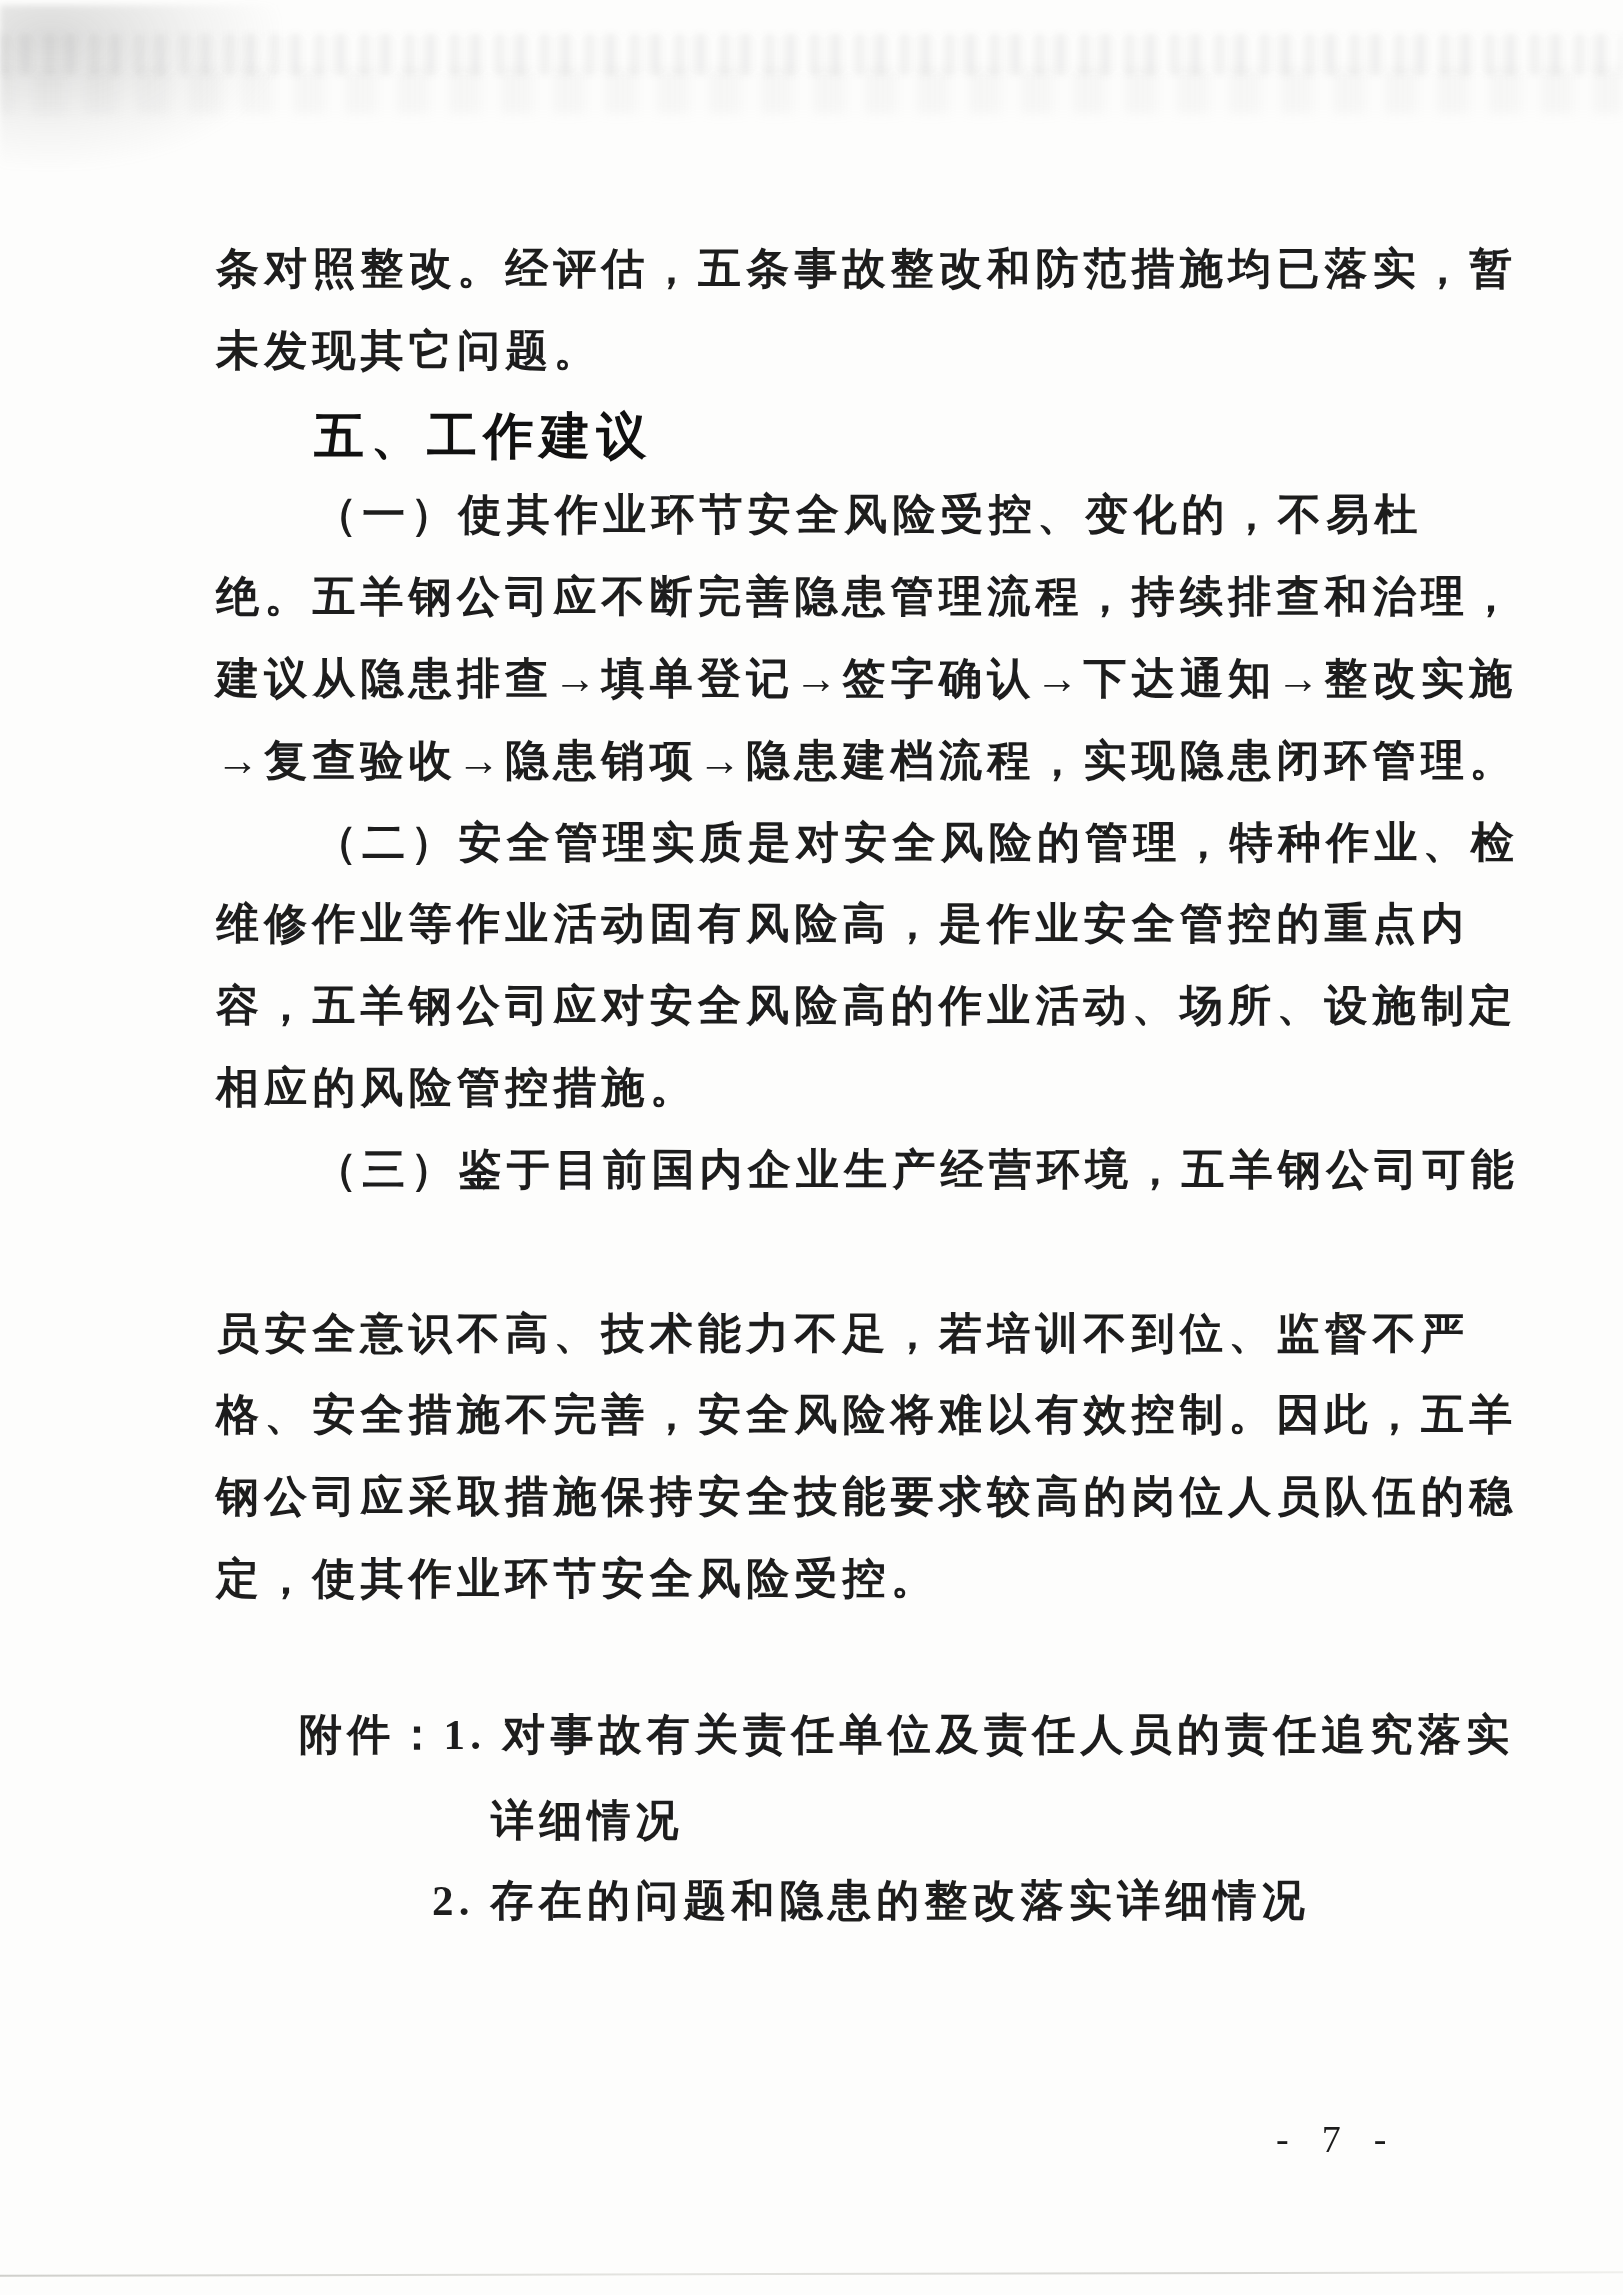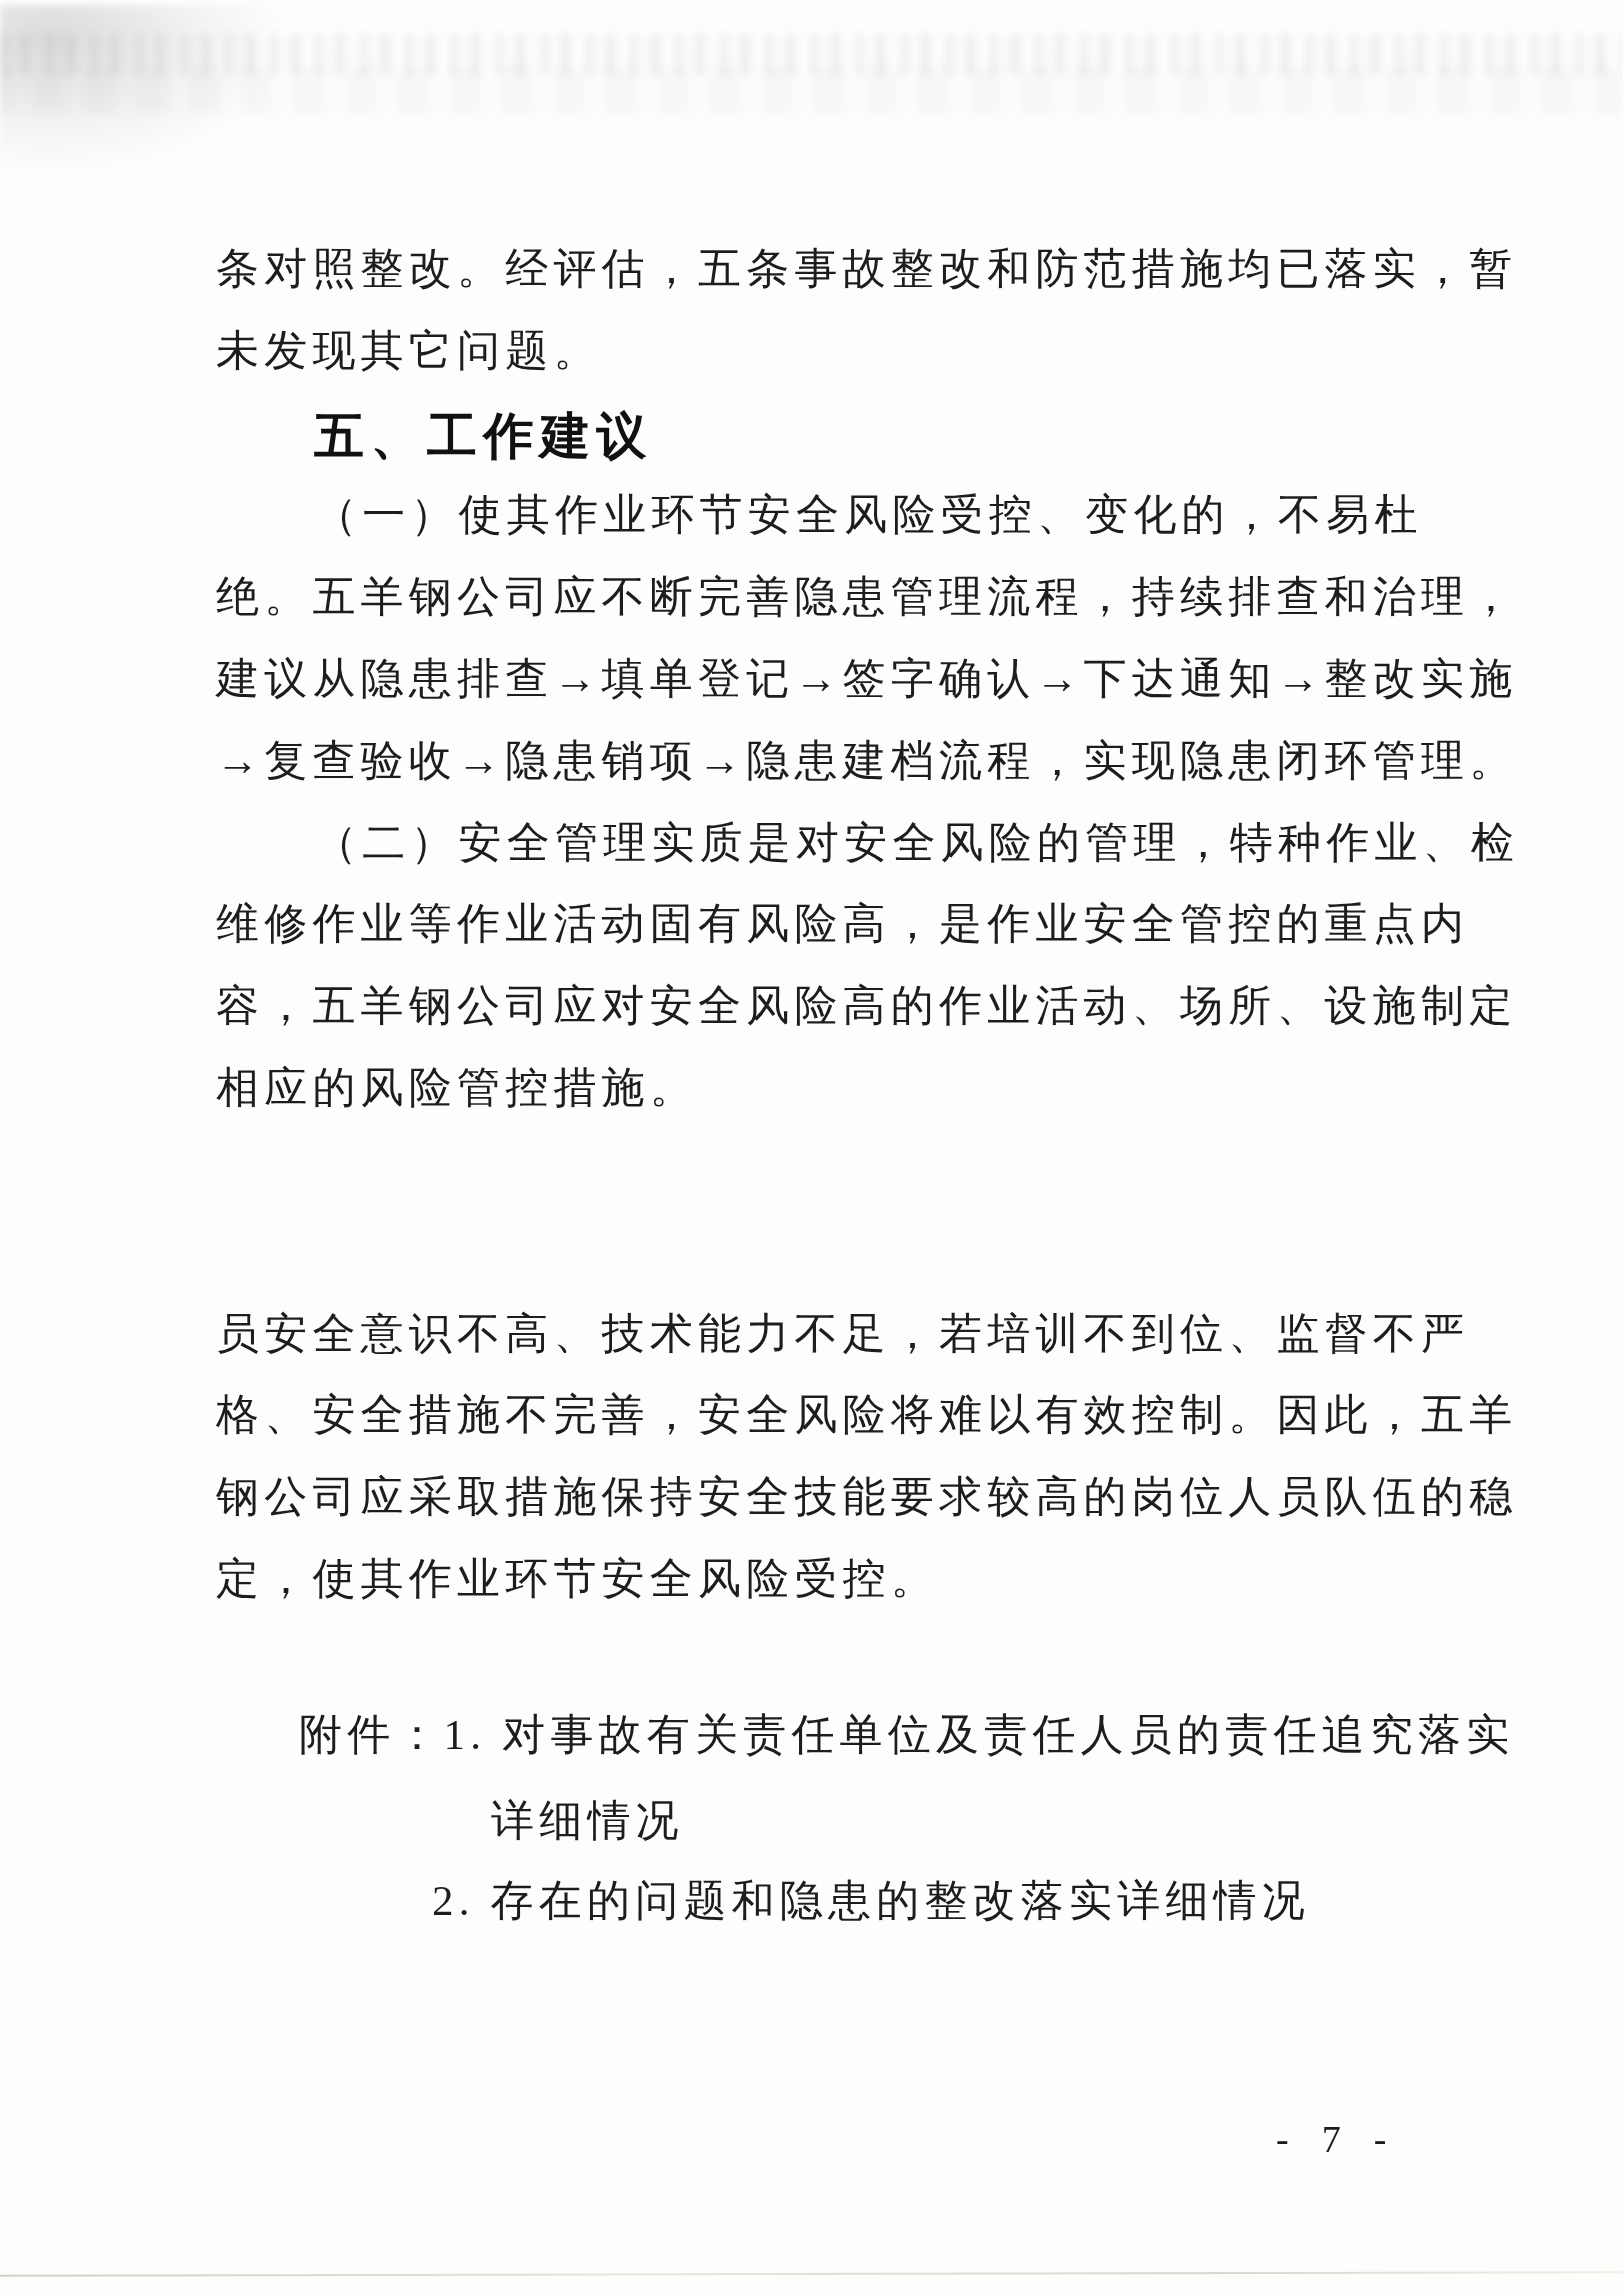--- a/index.html
+++ b/index.html
@@ -65,20 +65,21 @@
     transform: rotate(-0.12deg);
   }
   .ln {
     position: absolute;
     left: 216px;
     white-space: nowrap;
     font-family: "Liberation Serif", "DejaVu Serif", serif;
     font-size: 43px;
     letter-spacing: 5.2px;
     color: #1d1d1d;
+    font-weight: bold;
   }
   .indent { left: 314px; }
   .heading {
     font-family: "Liberation Sans", "DejaVu Sans", sans-serif;
     font-weight: 700;
     font-size: 50px;
     letter-spacing: 6.5px;
     color: #111;
   }
   .att      { left: 299px; }
@@ -129,20 +130,21 @@
   <div class="ln ln2">未发现其它问题。</div>
   <div class="ln ln3 indent heading">五、工作建议</div>
   <div class="ln ln4 indent">（一）使其作业环节安全风险受控、变化的，不易杜</div>
   <div class="ln ln5">绝。五羊钢公司应不断完善隐患管理流程，持续排查和治理，</div>
   <div class="ln ln6">建议从隐患排查→填单登记→签字确认→下达通知→整改实施</div>
   <div class="ln ln7">→复查验收→隐患销项→隐患建档流程，实现隐患闭环管理。</div>
   <div class="ln ln8 indent">（二）安全管理实质是对安全风险的管理，特种作业、检</div>
   <div class="ln ln9">维修作业等作业活动固有风险高，是作业安全管控的重点内</div>
   <div class="ln ln11">相应的风险管控措施。</div>
   <div class="ln ln10">容，五羊钢公司应对安全风险高的作业活动、场所、设施制定</div>
+  <div class="ln ln12 indent">（三）鉴于目前国内企业生产经营环境，五羊钢公司可能</div>
   <div class="ln ln14">员安全意识不高、技术能力不足，若培训不到位、监督不严</div>
   <div class="ln ln15">格、安全措施不完善，安全风险将难以有效控制。因此，五羊</div>
   <div class="ln ln16">钢公司应采取措施保持安全技能要求较高的岗位人员队伍的稳</div>
   <div class="ln ln17">定，使其作业环节安全风险受控。</div>
   <div class="ln ln18 att">附件：1. 对事故有关责任单位及责任人员的责任追究落实</div>
   <div class="ln ln19 att-wrap">详细情况</div>
   <div class="ln ln20 att-2">2. 存在的问题和隐患的整改落实详细情况</div>
 
   <div class="page-number">- 7 -</div>
 

